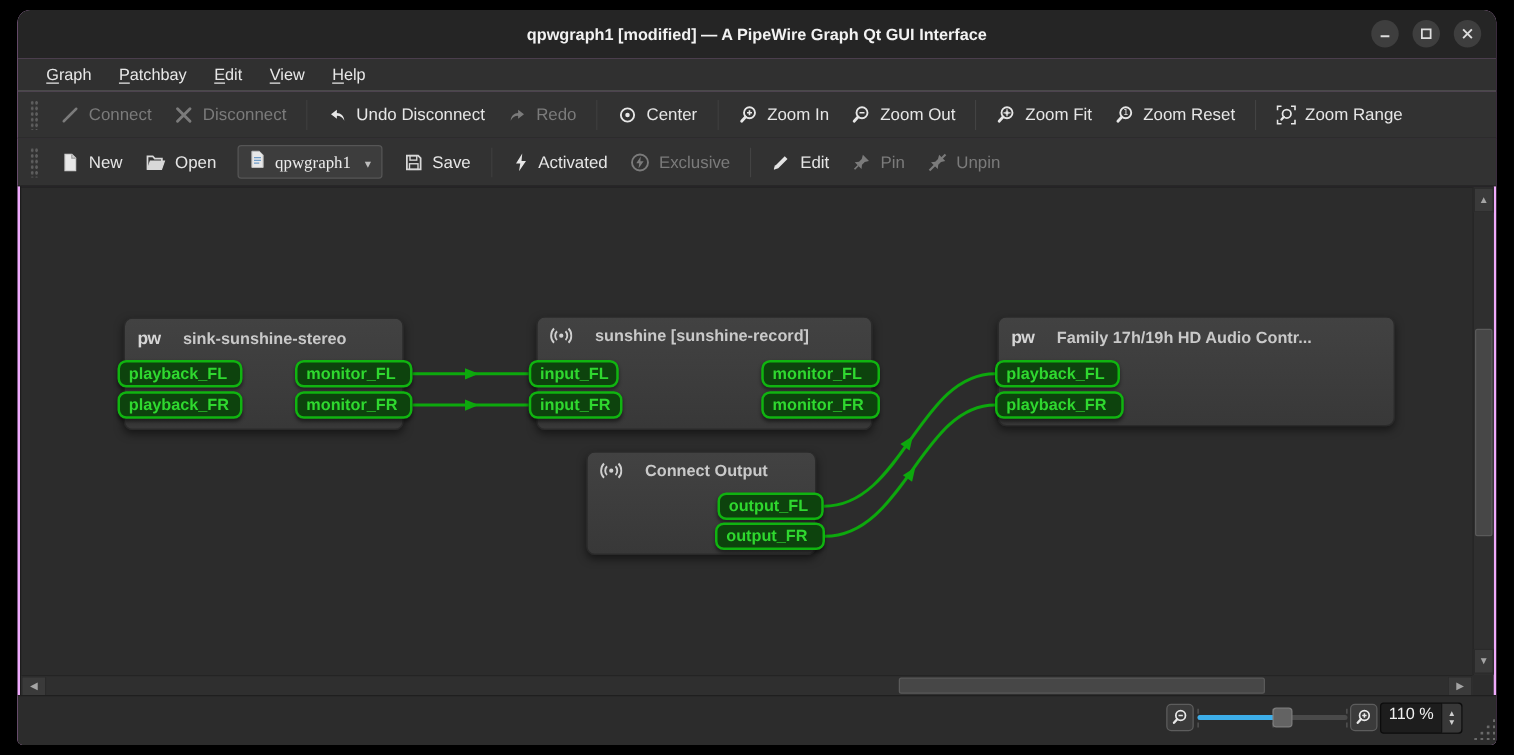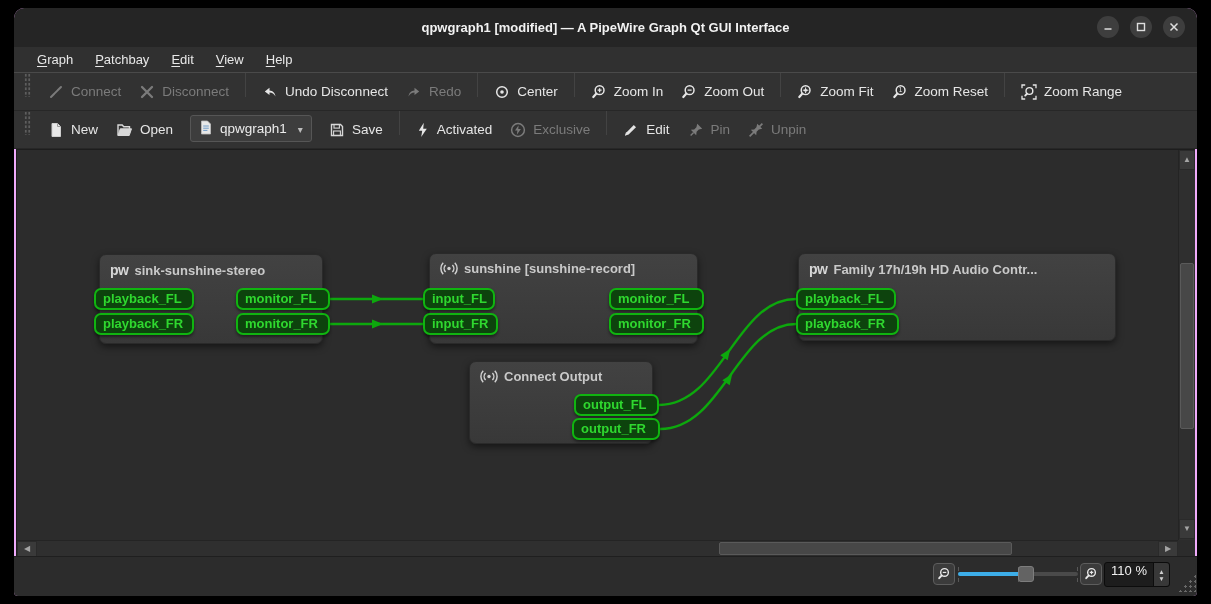--- a/index.html
+++ b/index.html
@@ -16,39 +16,39 @@
     color:#f2f2f2;font-size:13px;font-weight:bold;}
   .win-controls{position:absolute;right:12px;top:8px;display:flex;gap:11px;}
   .win-btn{width:22px;height:22px;border-radius:50%;background:#3e3e3e;display:flex;align-items:center;justify-content:center;color:#dedede;}
   .win-btn svg{display:block;}
 
   
   .menubar{height:26px;background:#303030;border-bottom:1px solid #4a4a4a;display:flex;align-items:center;padding-left:12px;}
   .menu-item{color:#e8e8e8;font-size:13px;padding:0 11px;line-height:25px;cursor:default;}
 
   
-  .toolbar{height:38px;background:#323232;border-bottom:1px solid #272727;display:flex;padding-left:6px;}
+  .toolbar{height:38px;background:#323232;border-bottom:1px solid #272727;display:flex;align-items:center;padding-left:6px;}
   .tb-handle{width:7px;height:24px;margin:0 8px 0 4px;
     background-image:radial-gradient(#5e5e5e 1px,transparent 1.2px);background-size:3.5px 4.5px;}
   .tbtn{display:flex;align-items:center;gap:7px;padding:5px 9px;border-radius:3px;color:#e6e6e6;font-size:13.5px;}
   .tbtn .ticon{display:flex;align-items:center;}
   .tbtn.disabled{color:#7b7b7b;}
   .tsep{width:1px;height:24px;background:#242424;border-right:1px solid #434343;margin:0 7px;}
   .combo{display:flex;align-items:center;gap:7px;height:27px;padding:0 8px;background:#3d3d3d;
-    border:1px solid #565656;border-radius:3px;margin:4px 8px;color:#ececec;font-size:13.5px;}
+    border:1px solid #565656;border-radius:3px;margin:4px 8px;color:#ececec;font-size:13.5px;font-family:Liberation Serif, serif;}
   .combo .chev::before{content:"▾";font-size:10px;color:#bdbdbd;padding-left:4px;}
 
   
   .canvas{position:absolute;left:2px;top:141px;width:1179px;height:407px;background:#2c2c2c;
     border-top:1px solid #1d1d1d;border-left:1px solid #1d1d1d;}
   .wires{position:absolute;left:0;top:0;z-index:5;pointer-events:none;}
 
   .node{position:absolute;z-index:1;border-radius:7px;border:1px solid #2a2a2a;
     background:linear-gradient(#424242,#383838);box-shadow:0 3px 7px rgba(0,0,0,.5);}
-  .node-title{display:flex;align-items:center;gap:6px;padding:7px 21px 0 10px;color:#c9c9c9;
+  .node-title{display:flex;align-items:center;gap:18px;padding:7px 21px 0 10px;color:#c9c9c9;
     font-size:13px;font-weight:bold;white-space:nowrap;overflow:hidden;}
   .pw-glyph::before{content:"pw";font-weight:bold;font-size:14px;color:#d6d6d6;letter-spacing:-0.5px;}
   .bc-icon{display:flex;align-items:center;color:#cfcfcf;}
 
   .port{position:absolute;z-index:6;height:22px;line-height:17px;padding:0 7px;border-radius:7px;
     background:#0d430d;border:2px solid #10b410;color:#2fd82f;font-size:13px;white-space:nowrap;
     box-shadow:0 2px 3px rgba(0,0,0,.45);font-weight:bold;}
   .port.right{text-align:left;}
 
   

